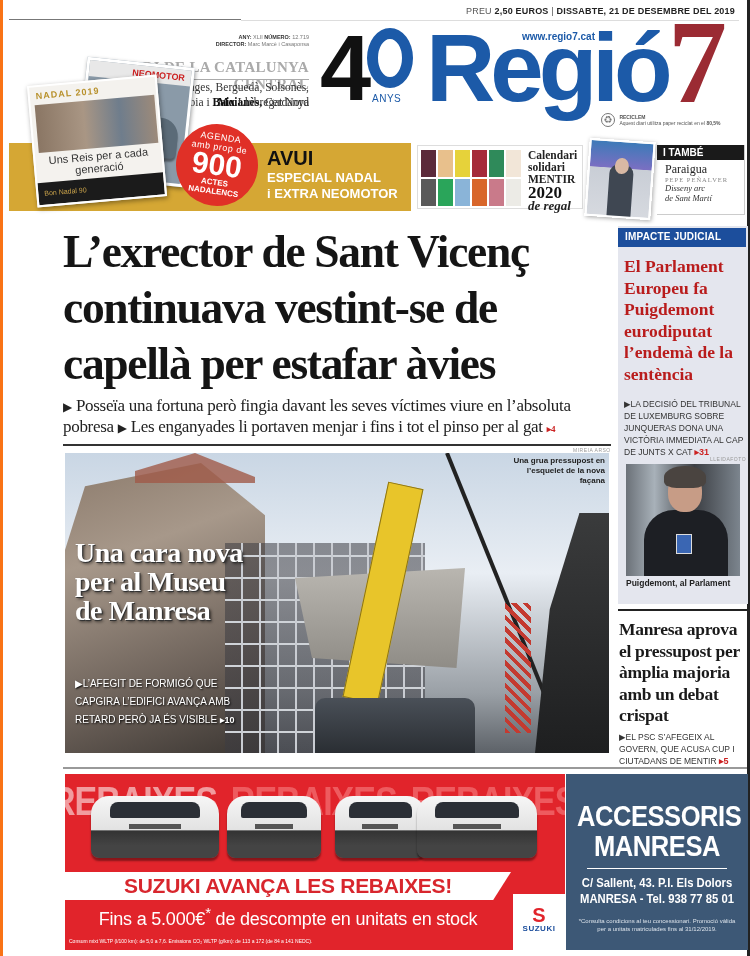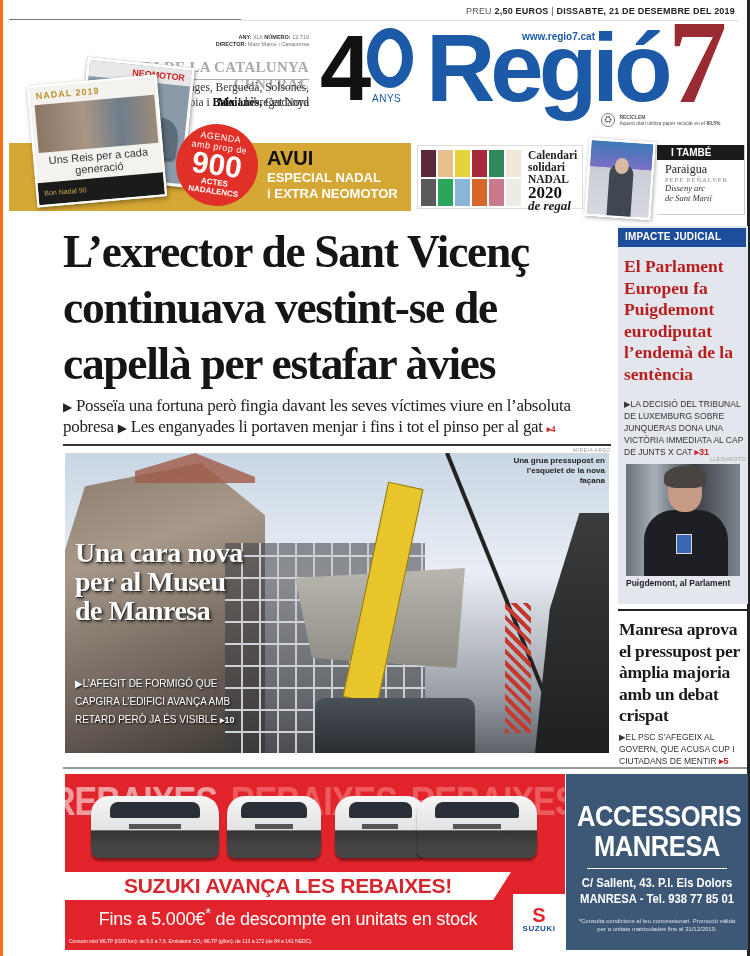--- a/index.html
+++ b/index.html
@@ -51,21 +51,21 @@
   .cal-box { position: absolute; left: 414px; top: 145px; width: 166px; height: 64px; border: 1px solid #ddd; background: #fff; }
   .cal-grid { position: absolute; left: 3px; top: 4px; width: 100px; height: 56px; display: grid; grid-template-columns: repeat(6, 1fr); grid-template-rows: 1fr 1fr; gap: 2px; }
   .cal-grid span { display: block; }
   .cal-text { position: absolute; left: 110px; top: 3px; font-family: "Liberation Serif", serif; font-size: 11.5px; font-weight: bold; line-height: 12px; color: #222; }
   .cal-text .big { font-size: 17px; line-height: 15px; color: #111; }
   .cal-text .it { font-style: italic; font-size: 13px; }
   .umbrella { position: absolute; left: 584px; top: 140px; width: 66px; height: 78px; transform: rotate(4deg); border: 2px solid #fff; box-shadow: 1px 1px 4px rgba(0,0,0,0.35); background: linear-gradient(180deg,#3d7ab8 0%,#7a6fc2 35%,#c9ced6 36%,#d6d9df 100%); overflow: hidden; }
   .umbrella .fig { position: absolute; left: 20px; top: 22px; width: 24px; height: 54px; background: #3f4752; border-radius: 10px 10px 2px 2px; }
   .umbrella .head { position: absolute; left: 25px; top: 16px; width: 14px; height: 16px; background: #d9b9a4; border-radius: 50%; }
   .tambe { position: absolute; left: 654px; top: 145px; width: 88px; height: 70px; border-right: 1px solid #ccc; border-bottom: 1px solid #ccc; }
-  .tambe .lbl { background: #1a1a1a; color: #fff; font-size: 10px; font-weight: bold; padding: 2px 14px; height: 15px; }
+  .tambe .lbl { background: #1a1a1a; color: #fff; font-size: 10px; font-weight: bold; padding: 2px 6px; height: 15px; }
   .tambe .t1 { font-family: "Liberation Serif", serif; font-size: 12px; color: #222; padding: 3px 0 0 8px; line-height: 13px; }
   .tambe .t2 { font-family: "Liberation Serif", serif; font-size: 6.5px; color: #888; padding-left: 8px; letter-spacing: 1px; }
   .tambe .t3 { font-family: "Liberation Serif", serif; font-style: italic; font-size: 8.5px; color: #333; padding-left: 8px; line-height: 10px; }
 
   
   .lead-title { position: absolute; left: 60px; top: 224px; width: 552px; font-family: "Liberation Serif", serif; font-size: 45.5px; font-weight: bold; line-height: 56px; color: #151515; letter-spacing: -1.3px; }
   .lead-sub { position: absolute; left: 60px; top: 396px; width: 548px; font-family: "Liberation Serif", serif; font-size: 17px; line-height: 20px; color: #222; letter-spacing: -0.3px; }
   .tri { color: #222; font-size: 12px; }
   .ref { color: #c22; font-size: 9px; font-weight: bold; }
   .lead-rule { position: absolute; left: 60px; top: 444px; width: 548px; height: 2px; background: #333; }
@@ -202,21 +202,21 @@
       <span style="background:#5a5a5a"></span>
       <span style="background:#2aa55a"></span>
       <span style="background:#8ab4d8"></span>
       <span style="background:#d8662a"></span>
       <span style="background:#c97a8a"></span>
       <span style="background:#ecebe6"></span>
     </div>
     <div class="cal-text">
       <div>Calendari</div>
       <div>solidari</div>
-      <div>NADAL</div>
+      <div>MENTIR</div>
       <div class="big">2020</div>
       <div class="it">de regal</div>
     </div>
   </div>
   <div class="umbrella">
     <div class="fig"></div>
     <div class="head"></div>
   </div>
   <div class="tambe">
     <div class="lbl">I TAMBÉ</div>

